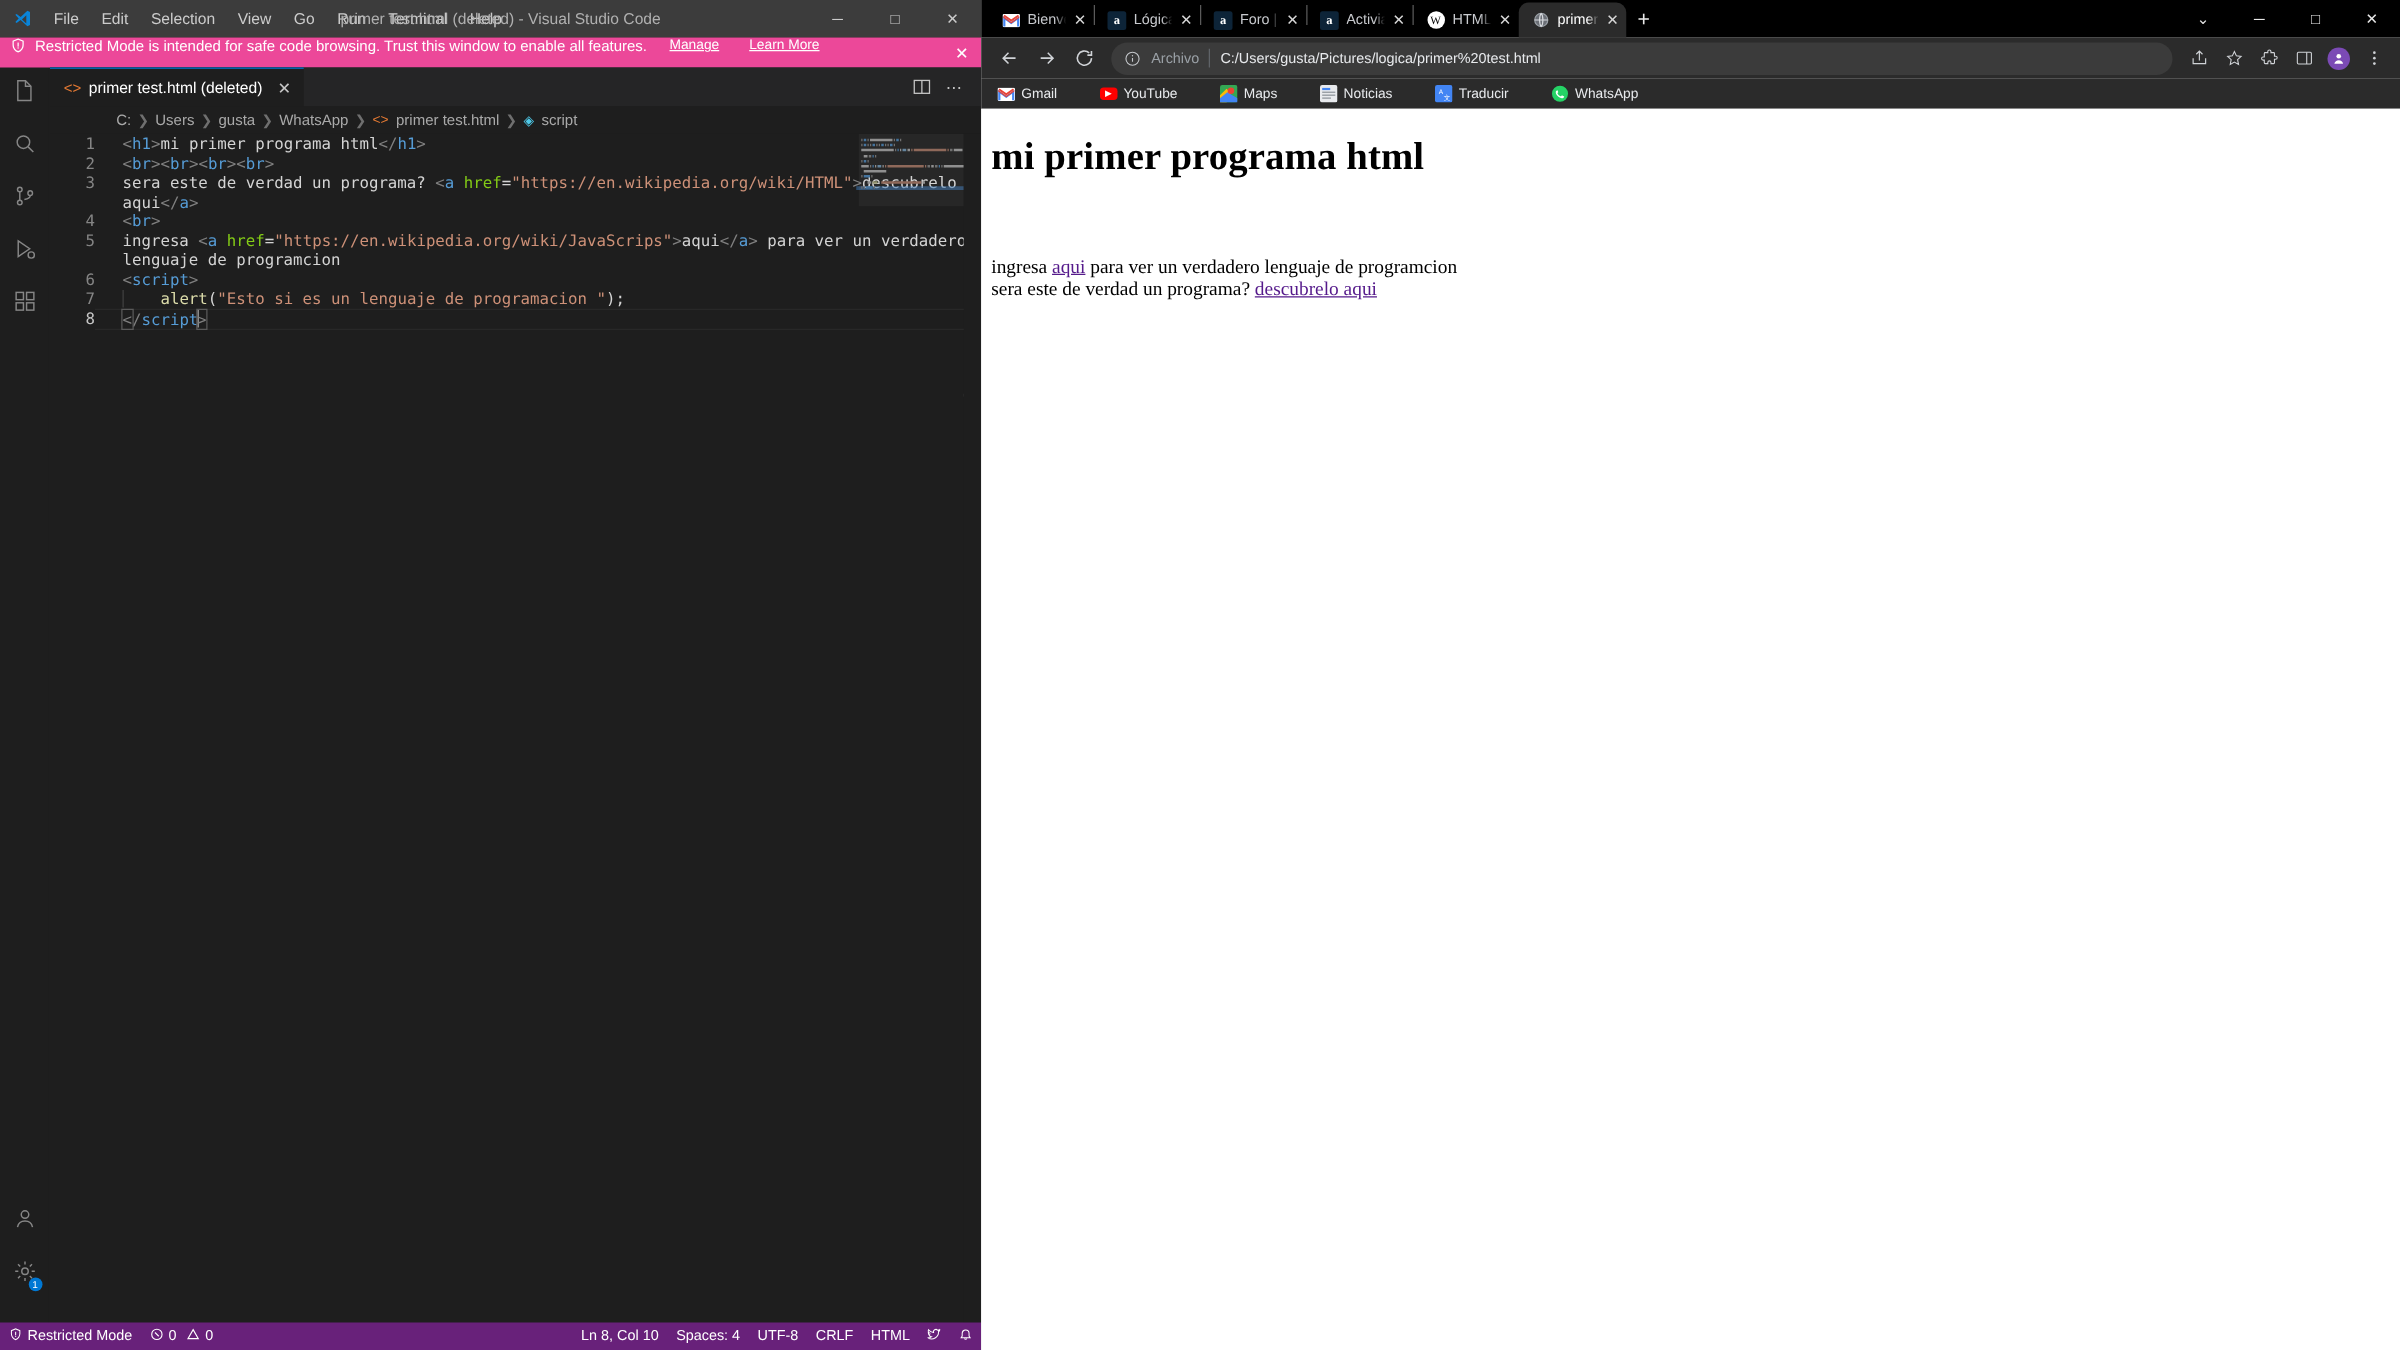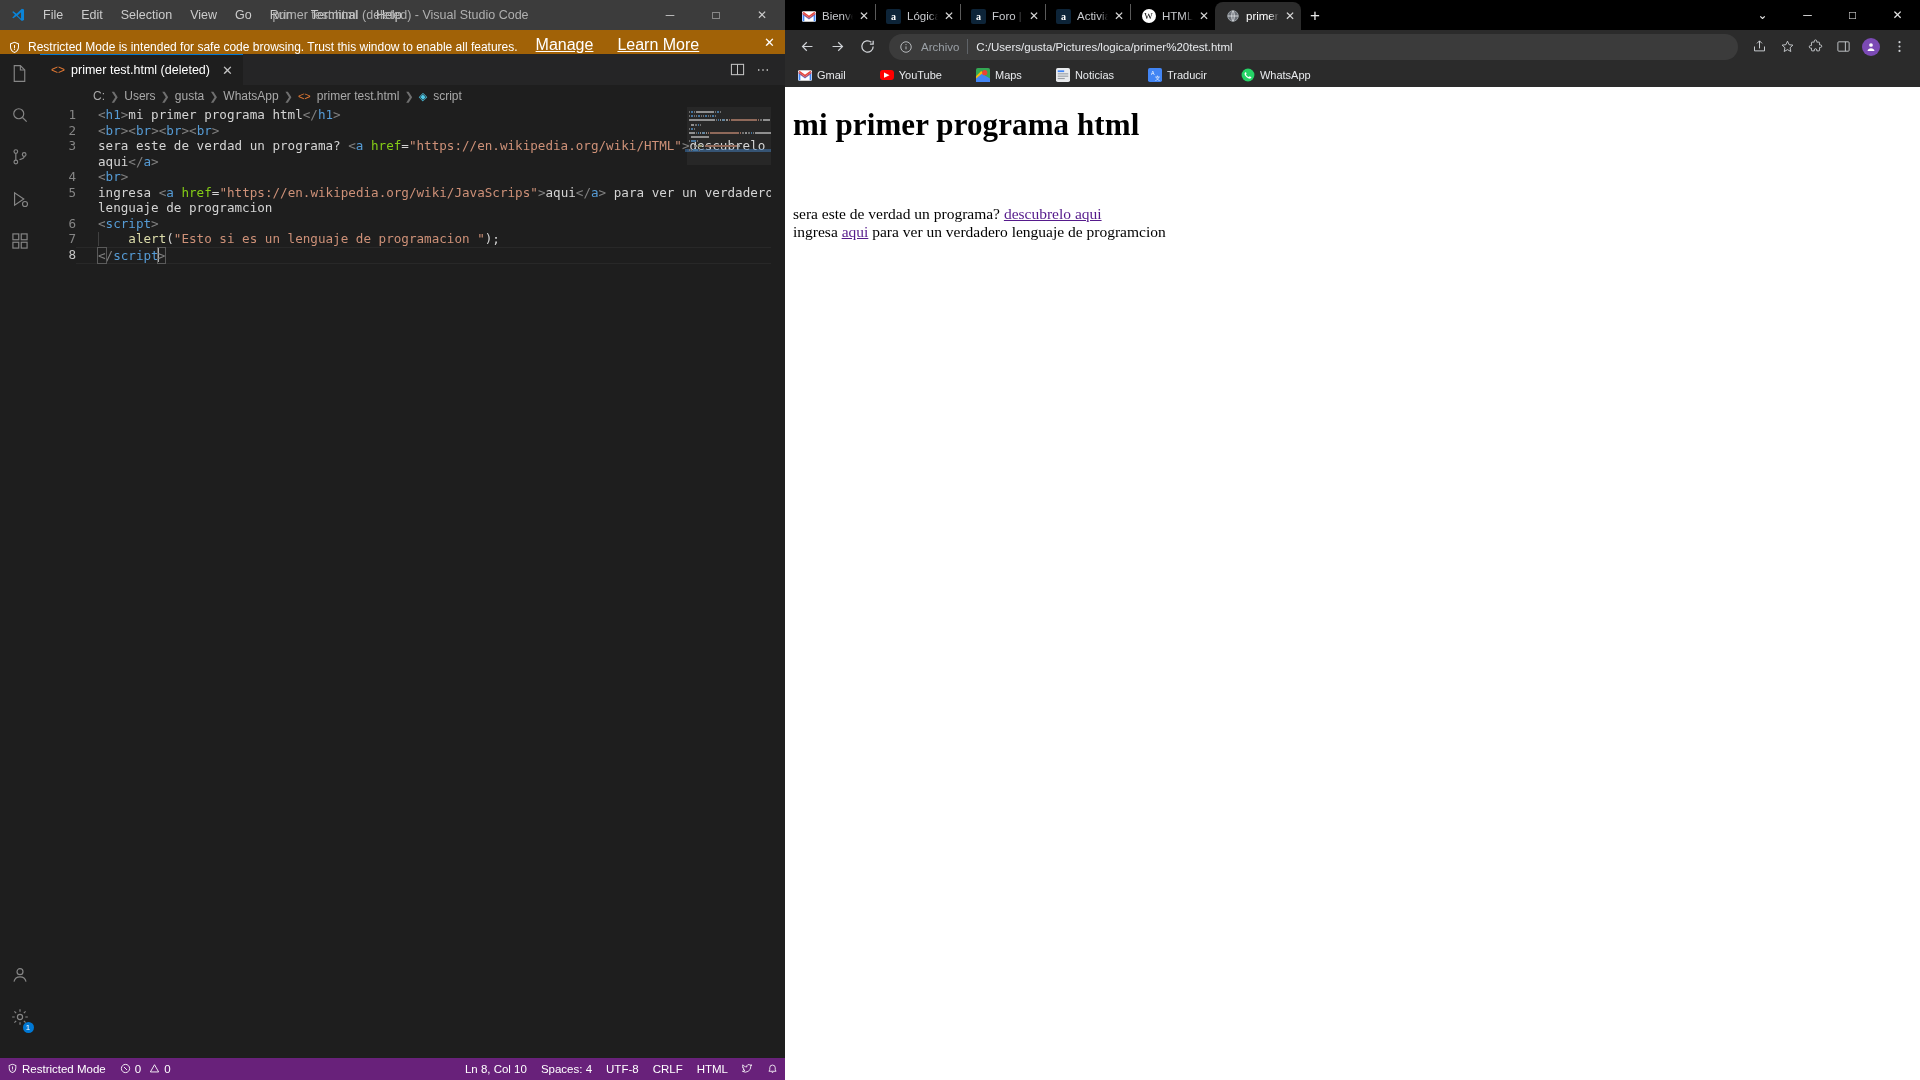--- a/index.html
+++ b/index.html
@@ -25,26 +25,26 @@
   .vs-menu-item { padding: 4px 9px; font-size: 12.5px; color: #cccccc; cursor: default; white-space: nowrap; }
   .vs-title-center {
     position: absolute; left: 16px; right: 0; text-align: center;
     font-size: 12.5px; color: #b0b0b0; pointer-events: none;
   }
   .vs-winbtns { position: absolute; right: 0; top: 0; height: 30px; display: flex; }
   .vs-winbtn { width: 46px; height: 30px; display: flex; align-items: center; justify-content: center;
                font-size: 12px; color: #cccccc; }
 
   .vs-banner {
-    height: 24px; background: #a16207; color: #ffffff; display: flex; align-items: flex-end;
+    height: 24px; background: #ec4899; color: #ffffff; display: flex; align-items: flex-start;
     font-size: 12px; padding: 0 8px; position: relative;
   }
   .vs-banner .shield { margin-right: 7px; display: flex; align-items: center; }
   .vs-banner .btext { margin-right: 18px; }
-  .vs-banner a { color: #fff; text-decoration: underline; margin-right: 24px; font-size: 16px; cursor: pointer; }
+  .vs-banner a { color: #fff; text-decoration: underline; margin-right: 24px; font-size: 11px; cursor: pointer; }
   .vs-banner .bclose { position: absolute; right: 10px; top: 0; height: 24px; display: flex; align-items: center;
                        font-size: 13px; cursor: pointer; }
 
   .vs-body { display: flex; height: calc(1080px - 30px - 24px - 22px); }
   .vs-activitybar {
     width: 40px; background: #1e1e1e; display: flex; flex-direction: column;
     align-items: center; border-right: 1px solid #1e1e1e; flex: none;
   }
   .act-icon { width: 40px; height: 42px; display: flex; align-items: center; justify-content: center;
               color: #868686; cursor: pointer; position: relative; }
@@ -672,21 +672,21 @@
             </svg>
           </span>
           <span>WhatsApp</span>
         </div>
       </div>
 
     <div class="ch-page">
       <h1 class="pg-h1">mi primer programa html</h1>
       <div class="pg-gap"></div>
       <p class="pg-p">
-        <span>sera este de verdad un programa? </span><a href="#">descubrelo aqui</a>
+        <span>ingresa </span><a href="#">aqui</a><span> para ver un verdadero lenguaje de programcion</span>
       </p>
       <p class="pg-p">
-        <span>ingresa </span><a href="#">aqui</a><span> para ver un verdadero lenguaje de programcion</span>
+        <span>sera este de verdad un programa? </span><a href="#">descubrelo aqui</a>
       </p>
     </div>
   </div>
 
 </div>
 
 </body></html>

